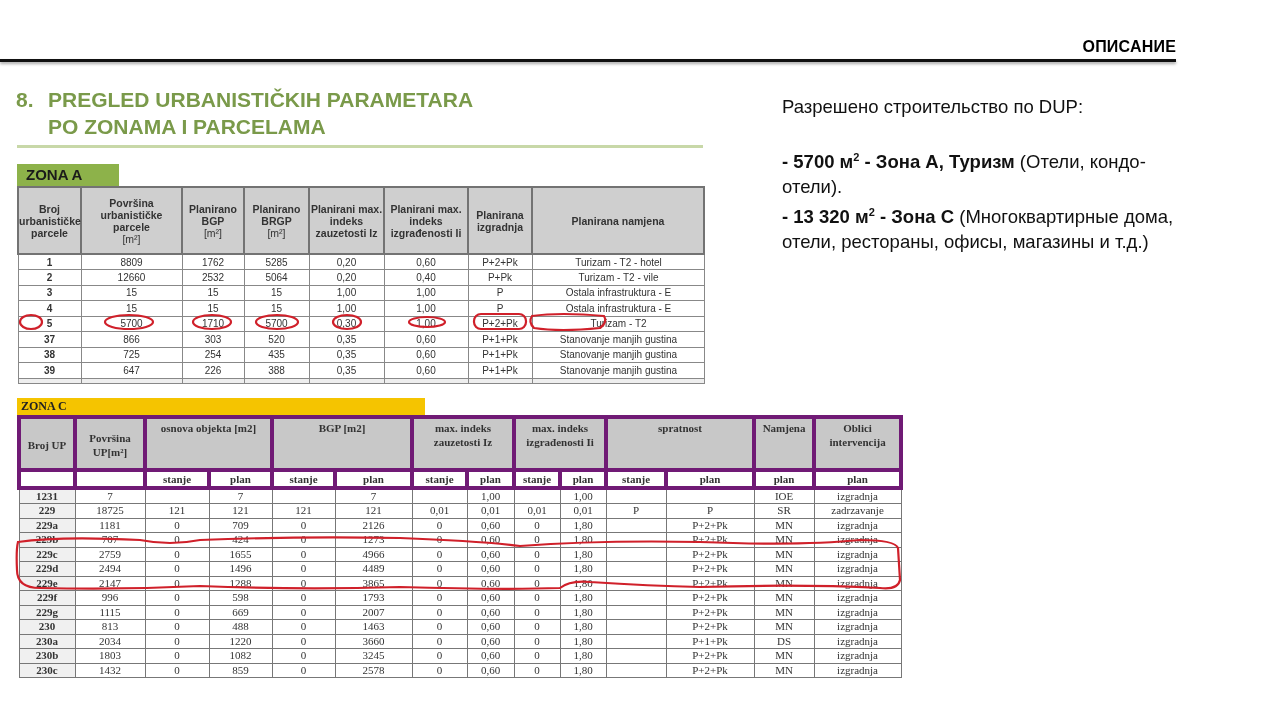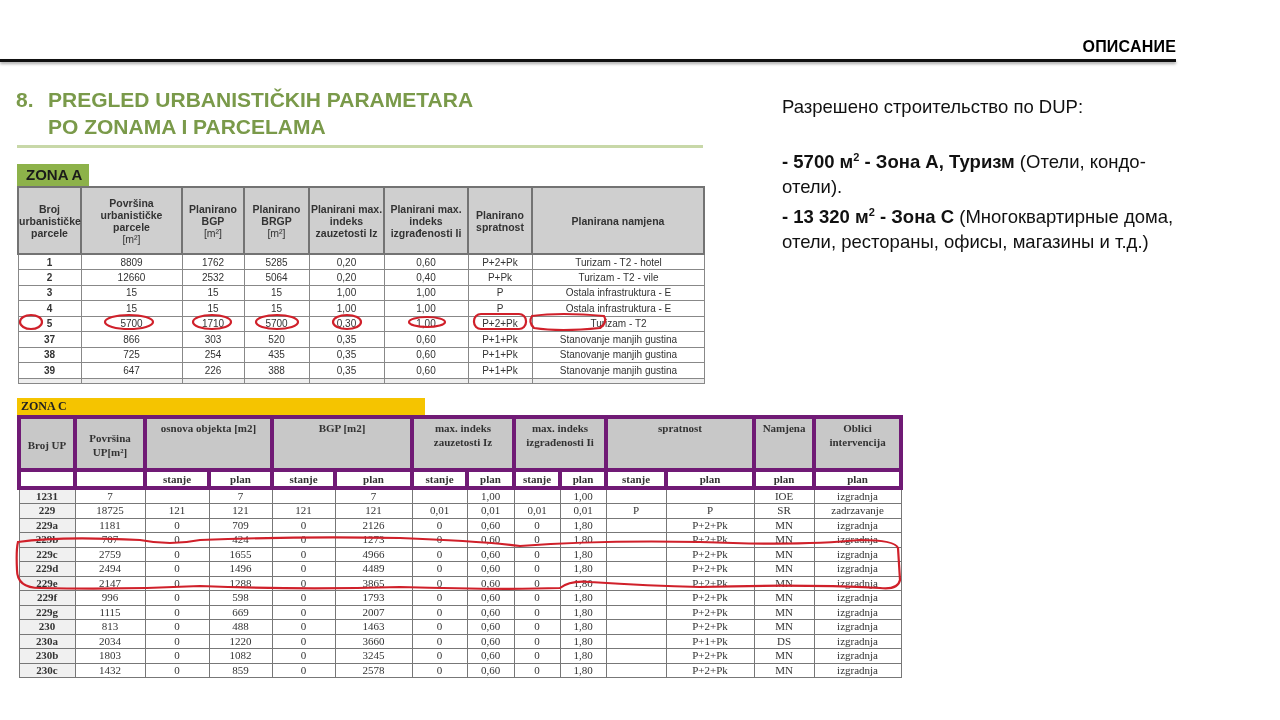--- a/index.html
+++ b/index.html
@@ -8,21 +8,21 @@
 
   .header-label { position: absolute; right: 104px; top: 38px; font-size: 16px; font-weight: bold; letter-spacing: 0.2px; }
   .header-rule { position: absolute; left: 0; top: 59px; width: 1176px; height: 3px; background: #111; box-shadow: 0 2px 3px rgba(0,0,0,0.35); }
 
   .section-title { position: absolute; left: 16px; top: 86px; font-size: 21px; font-weight: bold; color: #7a9a4a; line-height: 27px; }
   .section-title .num { display: inline-block; width: 32px; }
   .section-title .line2 { padding-left: 32px; }
   .title-rule { position: absolute; left: 17px; top: 145px; width: 686px; height: 3px; background: #c8d8a8; }
 
   
-  .zona-a-label { position: absolute; left: 17px; top: 164px; width: 72px; height: 22px; background: #8db24a; color: #1a1a1a; font-size: 15px; font-weight: bold; padding: 2px 0 0 9px; }
+  .zona-a-label { position: absolute; left: 17px; top: 164px; width: 102px; height: 22px; background: #8db24a; color: #1a1a1a; font-size: 15px; font-weight: bold; padding: 2px 0 0 9px; }
   table { border-collapse: collapse; position: absolute; table-layout: fixed; }
   .tA { left: 17px; top: 186px; width: 686px; font-family: "Liberation Sans", sans-serif; font-size: 10px; }
   .tA th { background: #cfcfcf; font-weight: bold; color: #333; border: 2px solid #737373; font-size: 10.5px; line-height: 12px; height: 67px; text-align: center; vertical-align: middle; }
   .tA th .unit { font-weight: normal; }
   .tA td { border: 1px solid #888; height: 15.5px; text-align: center; color: #333; font-size: 10px; padding: 0 2px; white-space: nowrap; }
   .tA td.id { font-weight: bold; }
   .tA td.left { text-align: center; padding-left: 3px; }
   .tA tr.spacer td { height: 5px; background: #eee; }
 
   
@@ -69,21 +69,21 @@
       <col style="width:172px">
   </colgroup>
   <thead>
     <tr>
       <th><span>Broj urbanističke parcele</span></th>
       <th><span>Površina urbanističke parcele</span><br><span class="unit">[m²]</span></th>
       <th><span>Planirano BGP</span><br><span class="unit">[m²]</span></th>
       <th><span>Planirano BRGP</span><br><span class="unit">[m²]</span></th>
       <th><span>Planirani max. indeks zauzetosti Iz</span></th>
       <th><span>Planirani max. indeks izgrađenosti Ii</span></th>
-      <th><span>Planirano spratnost</span></th>
+      <th><span>Planirana izgradnja</span></th>
       <th><span>Planirana namjena</span></th>
     </tr>
   </thead>
   <tbody id="zona-a-body">
     <tr>
         <td class="id">1</td>
         <td>8809</td>
         <td>1762</td>
         <td>5285</td>
         <td>0,20</td>

